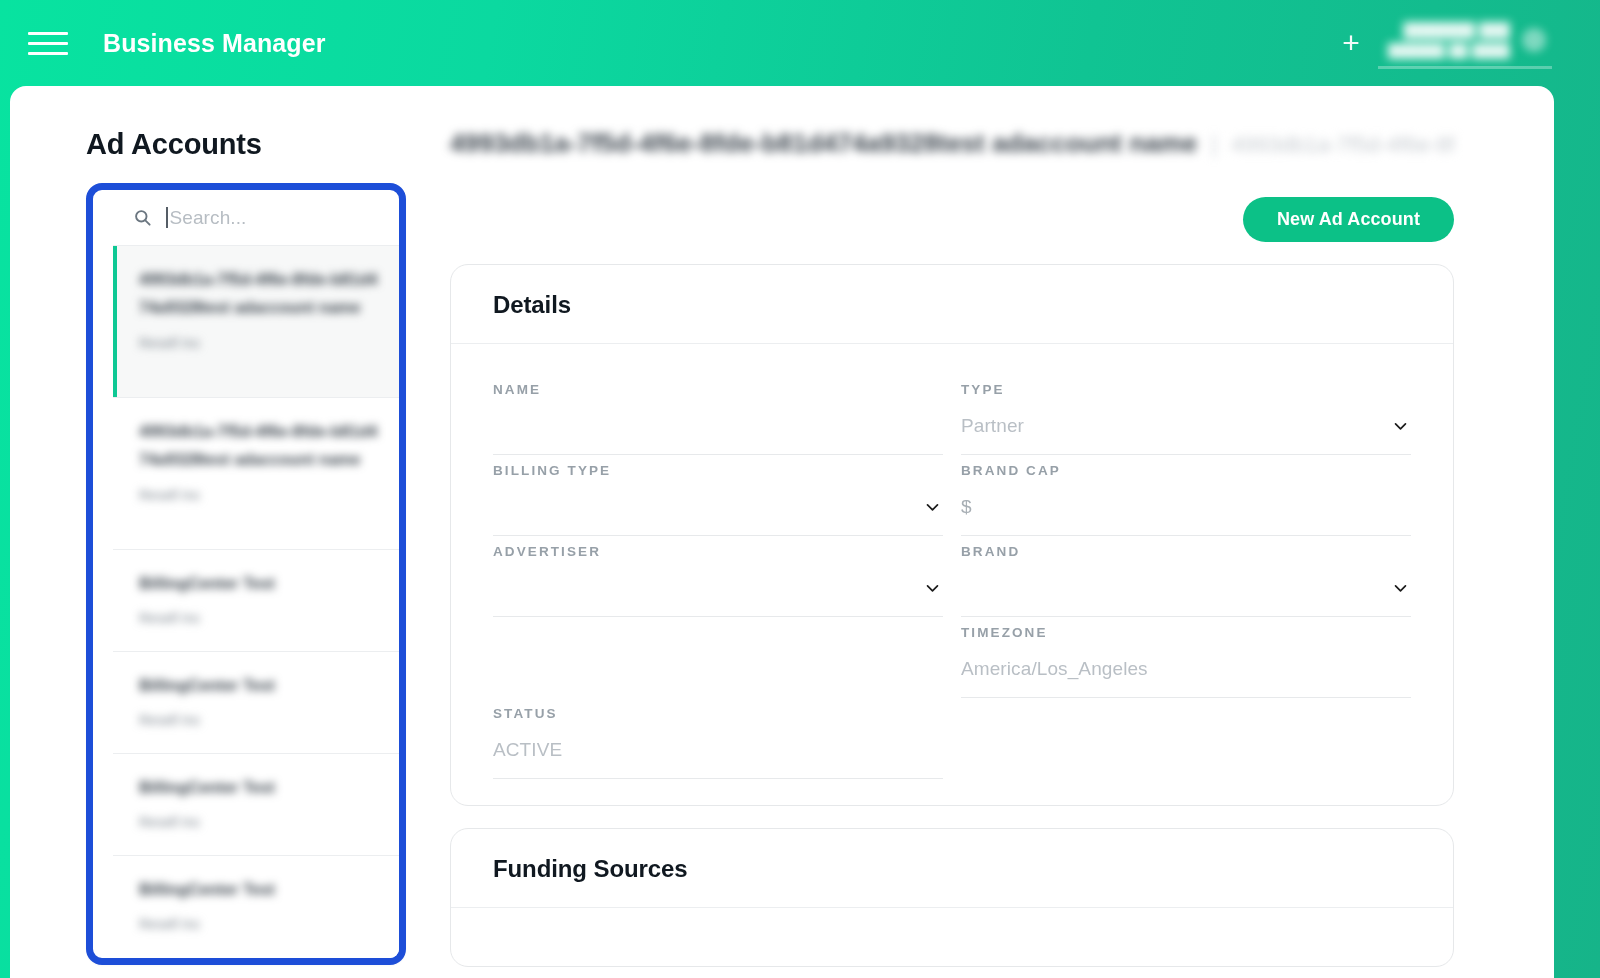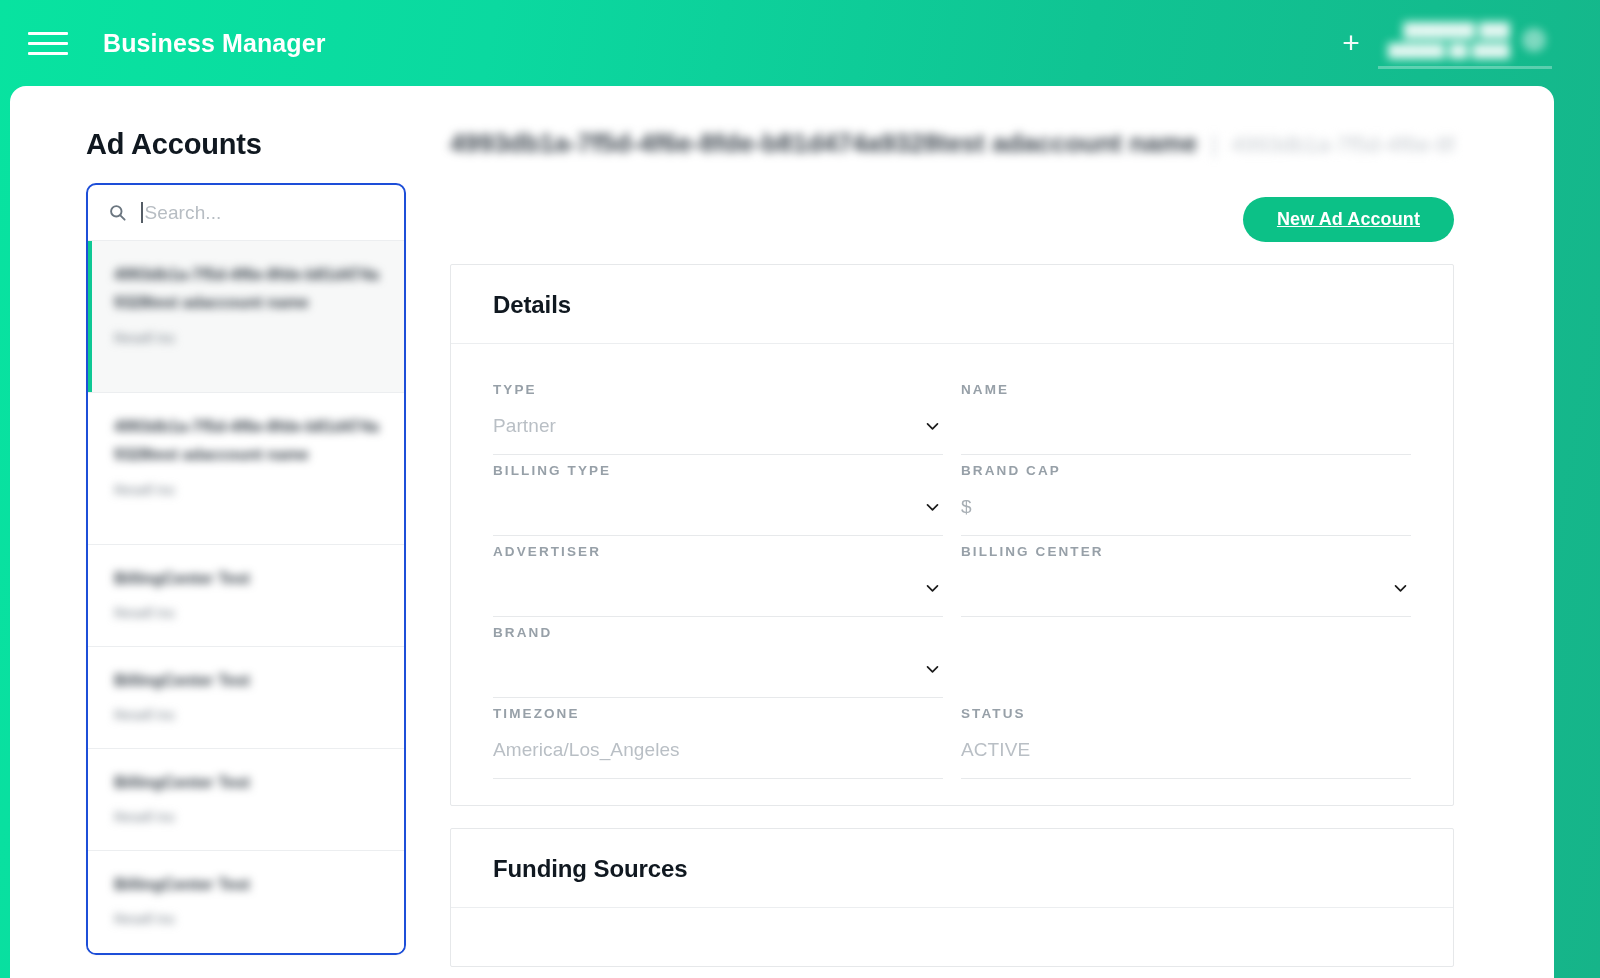--- a/index.html
+++ b/index.html
@@ -135,25 +135,26 @@
 
   .sidebar-title {
     font-size: 29px;
     font-weight: 700;
     color: #101820;
     letter-spacing: -.2px;
     margin-bottom: 22px;
   }
 
   .list-card {
-    border: 2px solid #1d4ed8;
-    border-radius: 10px;
+    border: 7px solid #1d4ed8;
+    border-radius: 16px;
     background: #ffffff;
     overflow: hidden;
     box-shadow: 0 1px 2px rgba(16,24,32,.03);
+    padding-left: 20px;
   }
 
   .search-row {
     display: flex;
     align-items: center;
     gap: 14px;
     height: 56px;
     padding: 0 18px 0 20px;
     border-bottom: 1px solid #eceef0;
   }
@@ -261,27 +262,26 @@
     color: #ffffff;
     font-size: 18px;
     font-weight: 700;
     border: none;
     border-radius: 26px;
     height: 45px;
     padding: 0 34px;
     cursor: pointer;
     letter-spacing: .1px;
     font-family: "Liberation Sans", sans-serif;
-    text-decoration: underline;
   }
 
   .card {
     margin-top: 22px;
     border: 1px solid #e6e8ea;
-    border-radius: 2px;
+    border-radius: 18px;
     background: #ffffff;
   }
   .card-header {
     padding: 26px 42px 24px 42px;
     border-bottom: 1px solid #eceef0;
   }
   .card-title {
     font-size: 24px;
     font-weight: 700;
     color: #101820;
@@ -429,37 +429,37 @@
         </div>
 
         <div class="card">
           <div class="card-header">
             <div class="card-title">Details</div>
           </div>
           <div class="card-body">
             <div class="form-grid">
 
               <div class="field">
+                <div class="field-label">NAME</div>
+                <div class="field-control">
+                  <span class="field-value"></span>
+                </div>
+              </div>
+
+              <div class="field">
                 <div class="field-label">TYPE</div>
                 <div class="field-control">
                   <span class="field-value">Partner</span>
                   <svg class="chevron" viewBox="0 0 24 24" fill="none" stroke="currentColor" stroke-width="2.4" stroke-linecap="round" stroke-linejoin="round">
                     <polyline points="5,9 12,16 19,9"></polyline>
                   </svg>
                 </div>
               </div>
 
               <div class="field">
-                <div class="field-label">NAME</div>
-                <div class="field-control">
-                  <span class="field-value"></span>
-                </div>
-              </div>
-
-              <div class="field">
                 <div class="field-label">BILLING TYPE</div>
                 <div class="field-control">
                   <span class="field-value"></span>
                   <svg class="chevron" viewBox="0 0 24 24" fill="none" stroke="currentColor" stroke-width="2.4" stroke-linecap="round" stroke-linejoin="round">
                     <polyline points="5,9 12,16 19,9"></polyline>
                   </svg>
                 </div>
               </div>
 
               <div class="field">
@@ -472,40 +472,31 @@
               <div class="field">
                 <div class="field-label">ADVERTISER</div>
                 <div class="field-control">
                   <span class="field-value"></span>
                   <svg class="chevron" viewBox="0 0 24 24" fill="none" stroke="currentColor" stroke-width="2.4" stroke-linecap="round" stroke-linejoin="round">
                     <polyline points="5,9 12,16 19,9"></polyline>
                   </svg>
                 </div>
               </div>
 
-              <div class="field">
-                <div class="field-label">BILLING CENTER</div>
+
+              <div class="field">
+                <div class="field-label">BRAND</div>
                 <div class="field-control">
                   <span class="field-value"></span>
                   <svg class="chevron" viewBox="0 0 24 24" fill="none" stroke="currentColor" stroke-width="2.4" stroke-linecap="round" stroke-linejoin="round">
                     <polyline points="5,9 12,16 19,9"></polyline>
                   </svg>
                 </div>
               </div>
 
-              <div class="field">
-                <div class="field-label">BRAND</div>
-                <div class="field-control">
-                  <span class="field-value"></span>
-                  <svg class="chevron" viewBox="0 0 24 24" fill="none" stroke="currentColor" stroke-width="2.4" stroke-linecap="round" stroke-linejoin="round">
-                    <polyline points="5,9 12,16 19,9"></polyline>
-                  </svg>
-                </div>
-              </div>
-
               <div class="field empty-cell">
                 <div class="field-label">&nbsp;</div>
                 <div style="height:58px;"></div>
               </div>
 
               <div class="field">
                 <div class="field-label">TIMEZONE</div>
                 <div class="field-control">
                   <span class="field-value">America/Los_Angeles</span>
                 </div>

